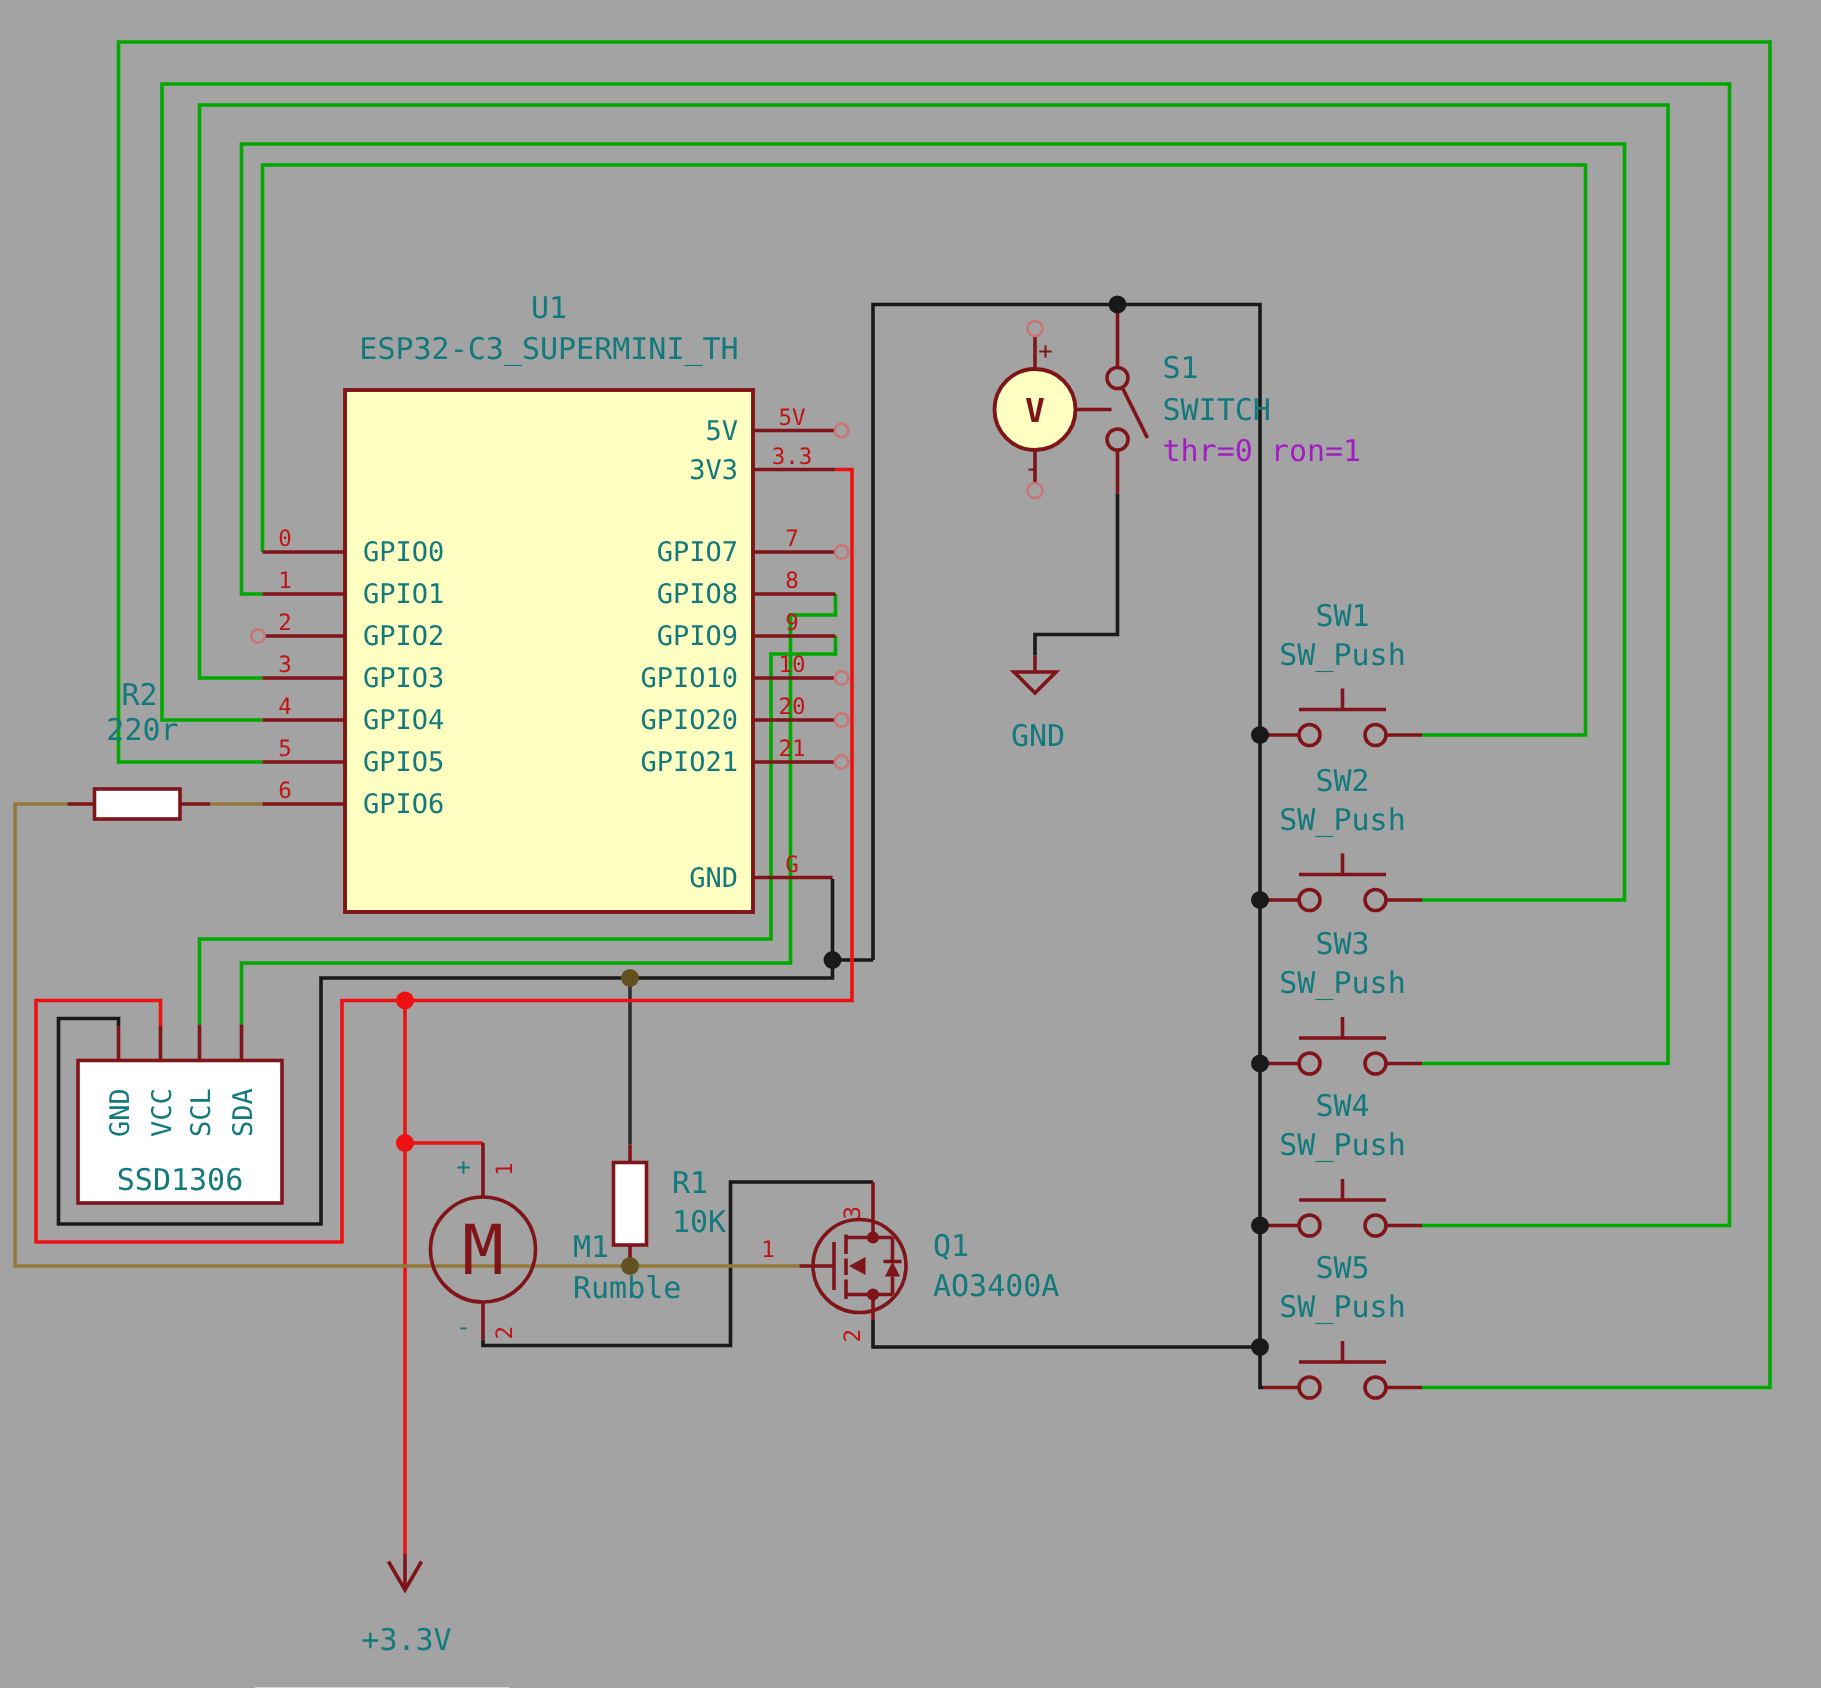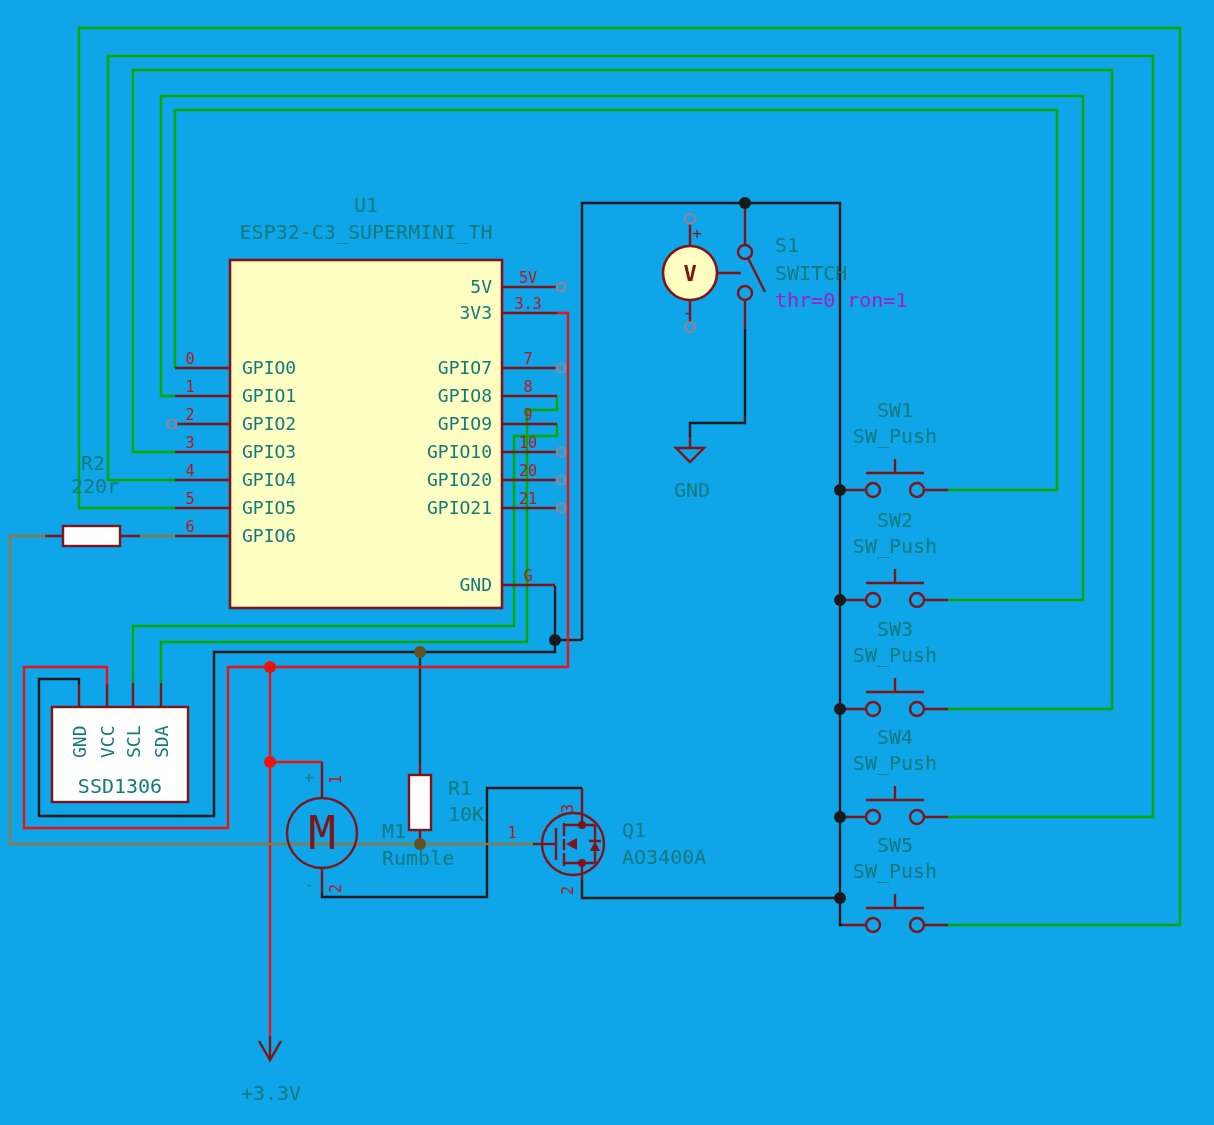--- a/index.html
+++ b/index.html
@@ -1,16 +1,16 @@
 <!DOCTYPE html>
 <html><head>
 <meta charset="utf-8">
 <style>
   html,body{margin:0;padding:0;background:#ffffff;}
-  .canvas{width:1214px;height:1125px;position:relative;background:#0ea5e9;text-align:right;}
+  .canvas{width:1214px;height:1125px;position:relative;background:#a3a3a3;text-align:right;}
   svg{display:block;font-family:"DejaVu Sans Mono", monospace;}
   
   .w{fill:none;stroke-width:2.4;stroke-linejoin:miter;stroke-linecap:butt;}
   .w-green{stroke:#00a800;}
   .w-red{stroke:#ee1111;}
   .w-black{stroke:#191919;}
   .w-brown{stroke:#95793c;}
   .w-gray{stroke:#2e2e2e;}
   
   .pin{fill:none;stroke:#7f1519;stroke-width:2.4;}

